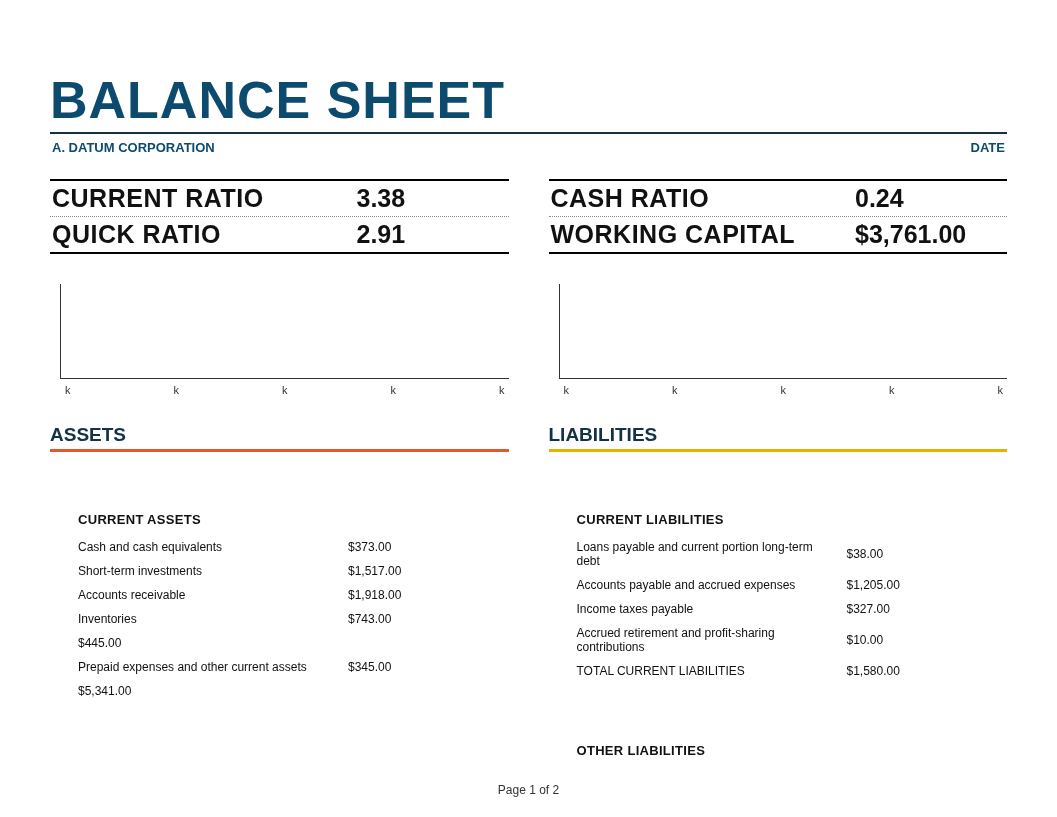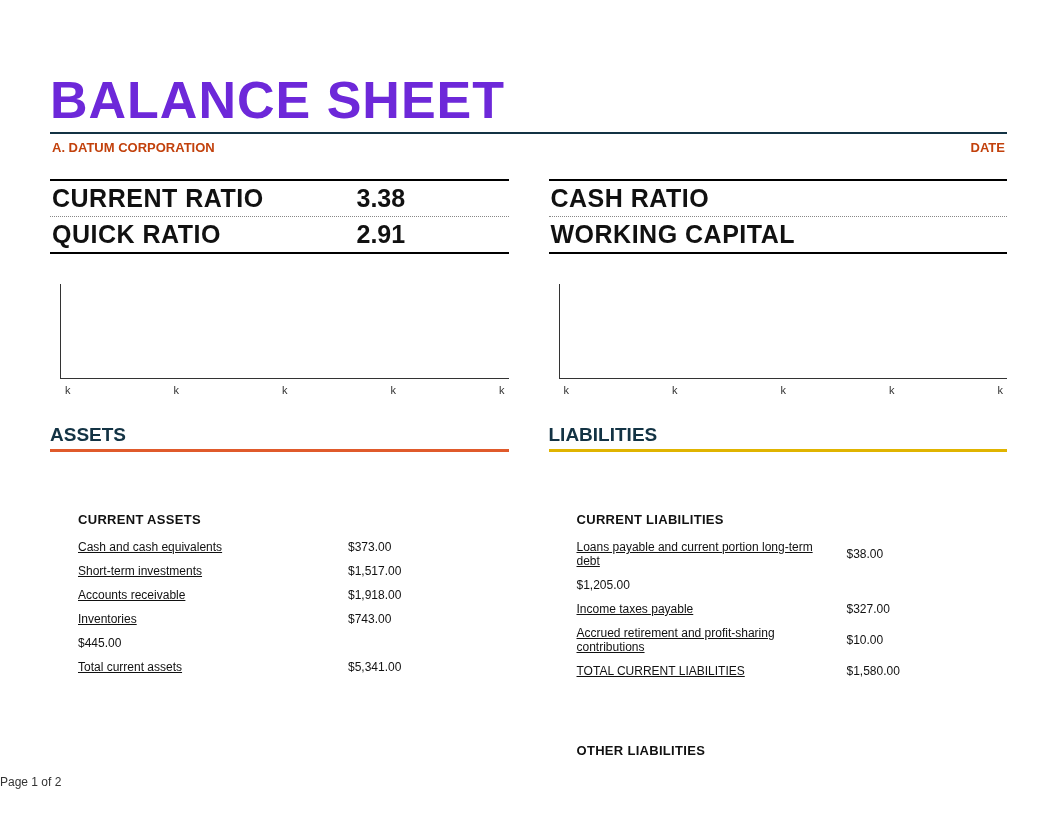--- a/index.html
+++ b/index.html
@@ -9,30 +9,30 @@
     color: #1a1a1a;
     width: 1057px;
     height: 817px;
     padding: 70px 50px 0 50px;
     position: relative;
   }
   .title {
     font-size: 52px;
     font-weight: 900;
     letter-spacing: 1px;
-    color: #6d28d9;
+    color: #0c4a6e;
     border-bottom: 2px solid #133344;
     padding-bottom: 2px;
   }
   .subheader {
     display: flex;
     justify-content: space-between;
     font-size: 13px;
     font-weight: 700;
-    color: #c2410c;
+    color: #0c4a6e;
     padding: 6px 2px 0 2px;
   }
   .ratios {
     display: flex;
     gap: 40px;
     margin-top: 24px;
   }
   .ratio-col {
     flex: 1;
     border-top: 2px solid #000;
@@ -104,27 +104,27 @@
     letter-spacing: 0.3px;
     margin-bottom: 8px;
   }
   .line {
     display: flex;
     font-size: 12px;
     color: #111;
     padding: 5px 0;
     align-items: center;
   }
-  .line .lbl { flex: 0 0 270px; padding-right: 10px; text-decoration: underline; }
+  .line .lbl { flex: 0 0 270px; padding-right: 10px; }
   .line .val { flex: 0 0 110px; }
   .footer {
     position: absolute;
-    bottom: 28px;
+    bottom: 20px;
     left: 0; right: 0;
-    text-align: left;
+    text-align: center;
     font-size: 12px;
     color: #333;
   }
 </style>
 </head>
 <body>
 
 <div class="title">BALANCE SHEET</div>
 <div class="subheader">
   <span>A. DATUM CORPORATION</span>
@@ -138,23 +138,25 @@
       <span class="ratio-value">3.38</span>
     </div>
     <div class="ratio-row">
       <span class="ratio-label">QUICK RATIO</span>
       <span class="ratio-value">2.91</span>
     </div>
   </div>
   <div class="ratio-col">
     <div class="ratio-row">
       <span class="ratio-label">CASH RATIO</span>
+      <span class="ratio-value">0.24</span>
     </div>
     <div class="ratio-row">
       <span class="ratio-label">WORKING CAPITAL</span>
+      <span class="ratio-value">$3,761.00</span>
     </div>
   </div>
 </div>
 
 <div class="charts">
   <div class="chart">
     <div class="chart-ticks">
       <span>k</span>
       <span>k</span>
       <span>k</span>
@@ -191,34 +193,38 @@
           <span class="val">$1,918.00</span>
         </div>
       <div class="line">
           <span class="lbl">Inventories</span>
           <span class="val">$743.00</span>
         </div>
       <div class="line">
           <span class="val">$445.00</span>
         </div>
       <div class="line">
-          <span class="lbl">Total current assets</span>
+          <span class="lbl">Prepaid expenses and other current assets</span>
+          <span class="val">$345.00</span>
+        </div>
+      <div class="line">
           <span class="val">$5,341.00</span>
         </div>
     </div>
   </div>
   <div class="sec liab">
     <div class="sec-title">LIABILITIES</div>
     <div class="group">
       <div class="group-title">CURRENT LIABILITIES</div>
       <div class="line">
           <span class="lbl">Loans payable and current portion long-term debt</span>
           <span class="val">$38.00</span>
         </div>
       <div class="line">
+          <span class="lbl">Accounts payable and accrued expenses</span>
           <span class="val">$1,205.00</span>
         </div>
       <div class="line">
           <span class="lbl">Income taxes payable</span>
           <span class="val">$327.00</span>
         </div>
       <div class="line">
           <span class="lbl">Accrued retirement and profit-sharing contributions</span>
           <span class="val">$10.00</span>
         </div>

